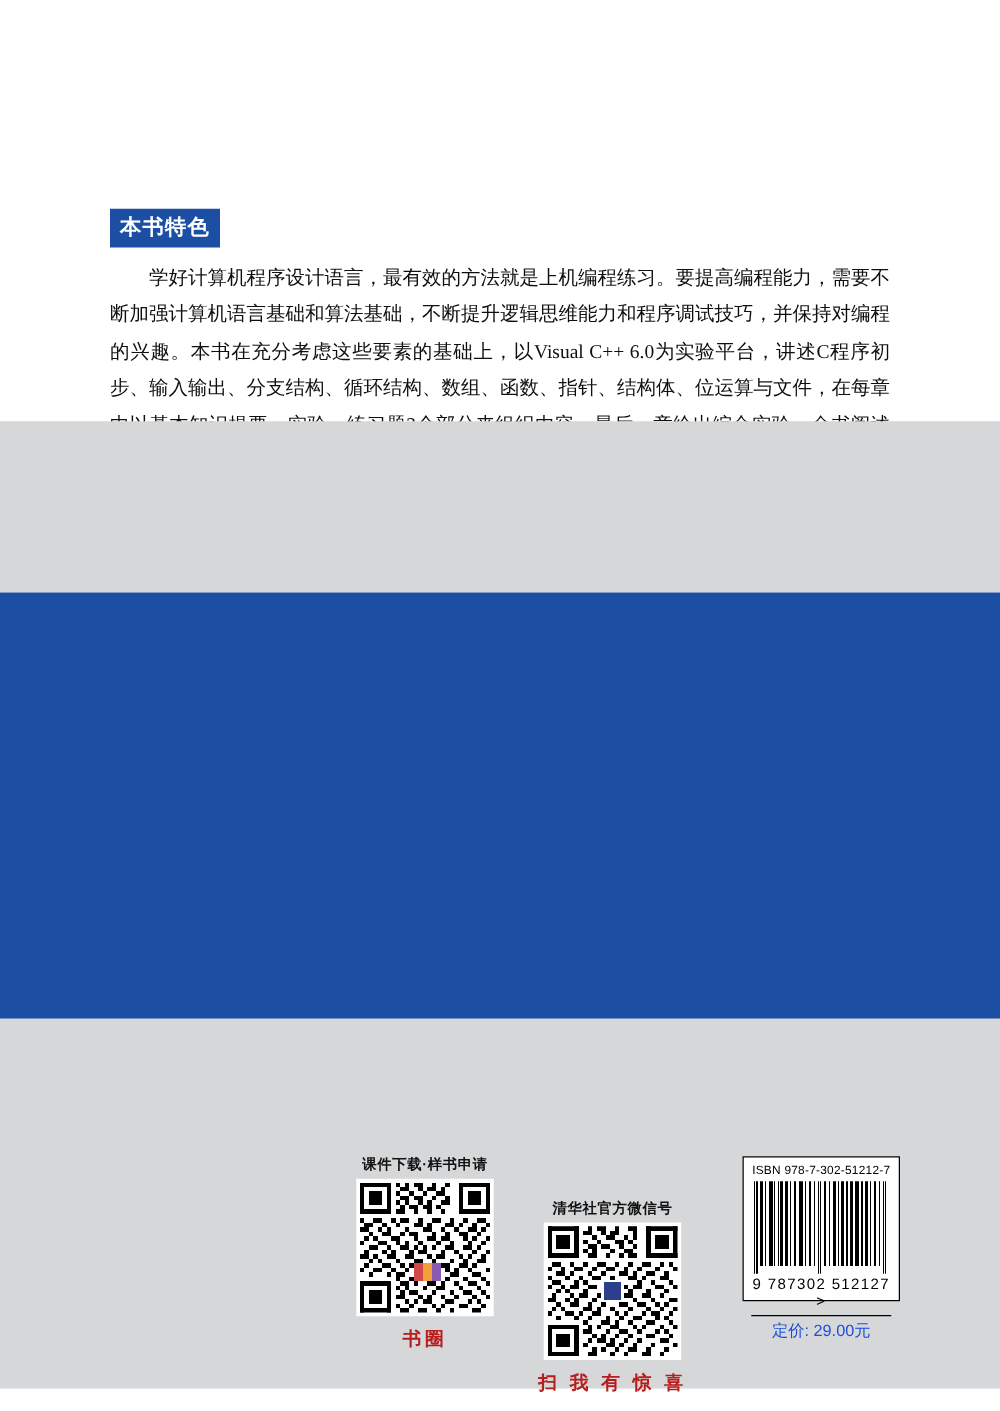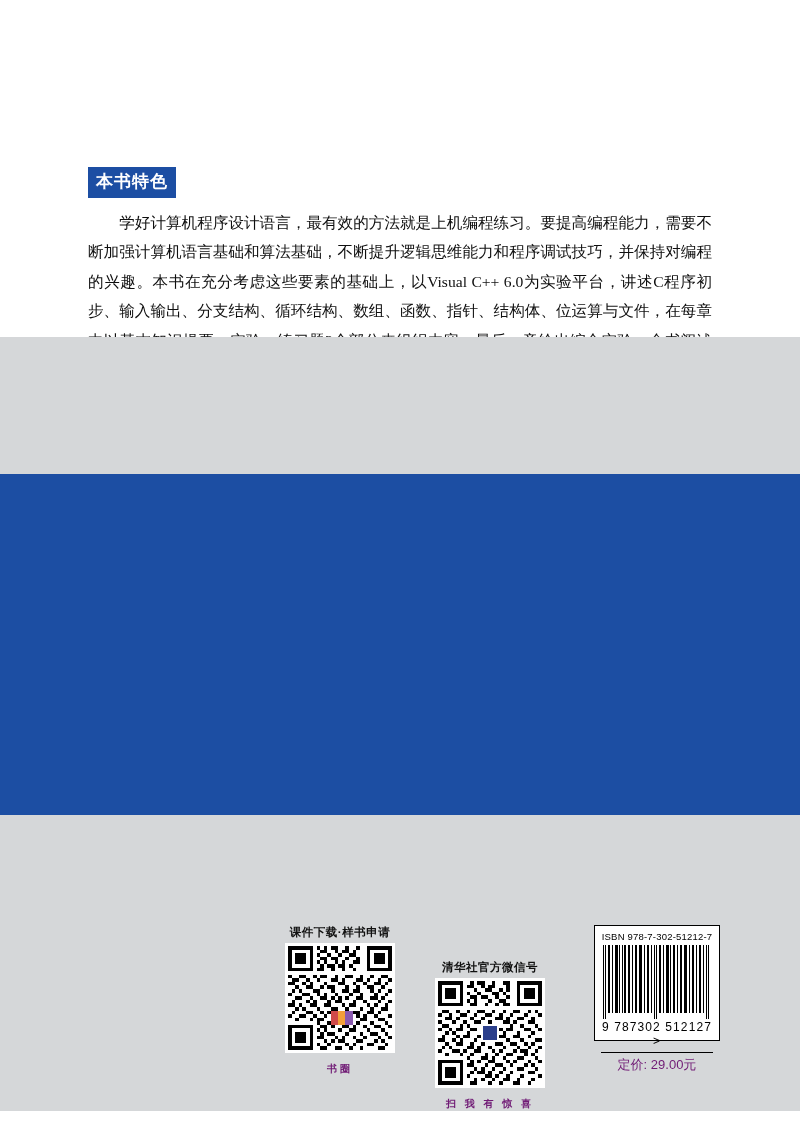--- a/index.html
+++ b/index.html
@@ -112,23 +112,23 @@
     padding: 3px;
     box-sizing: border-box;
   }
   .qr-canvas {
     width: 104px; height: 104px;
     display: block;
   }
   .qr-label {
     margin-top: 9px;
     font-family: "Liberation Sans", "DejaVu Sans", sans-serif;
-    font-size: 10px;
+    font-size: 15px;
     font-weight: bold;
-    color: #701a75;
+    color: #b91c1c;
     letter-spacing: 3px;
   }
   
   .barcode-box {
     position: absolute;
     left: 594px; top: 0px;
     width: 126px; height: 116px;
     background: #ffffff;
     border: 1px solid #000;
     box-sizing: border-box;
@@ -155,21 +155,21 @@
     color: #000;
     margin-top: 1px;
   }
   .price-sep {
     border-top: 1px solid #000;
     margin: 4px 2px 3px 2px;
   }
   .price-text {
     font-family: "Liberation Sans", "DejaVu Sans", sans-serif;
     font-size: 13px;
-    color: #701a75;
+    color: #1d4ed8;
   }
 </style>
 </head>
 <body>
 
 <div class="page">
 
   <div class="band-top"></div>
 
   <div class="panel-text">

